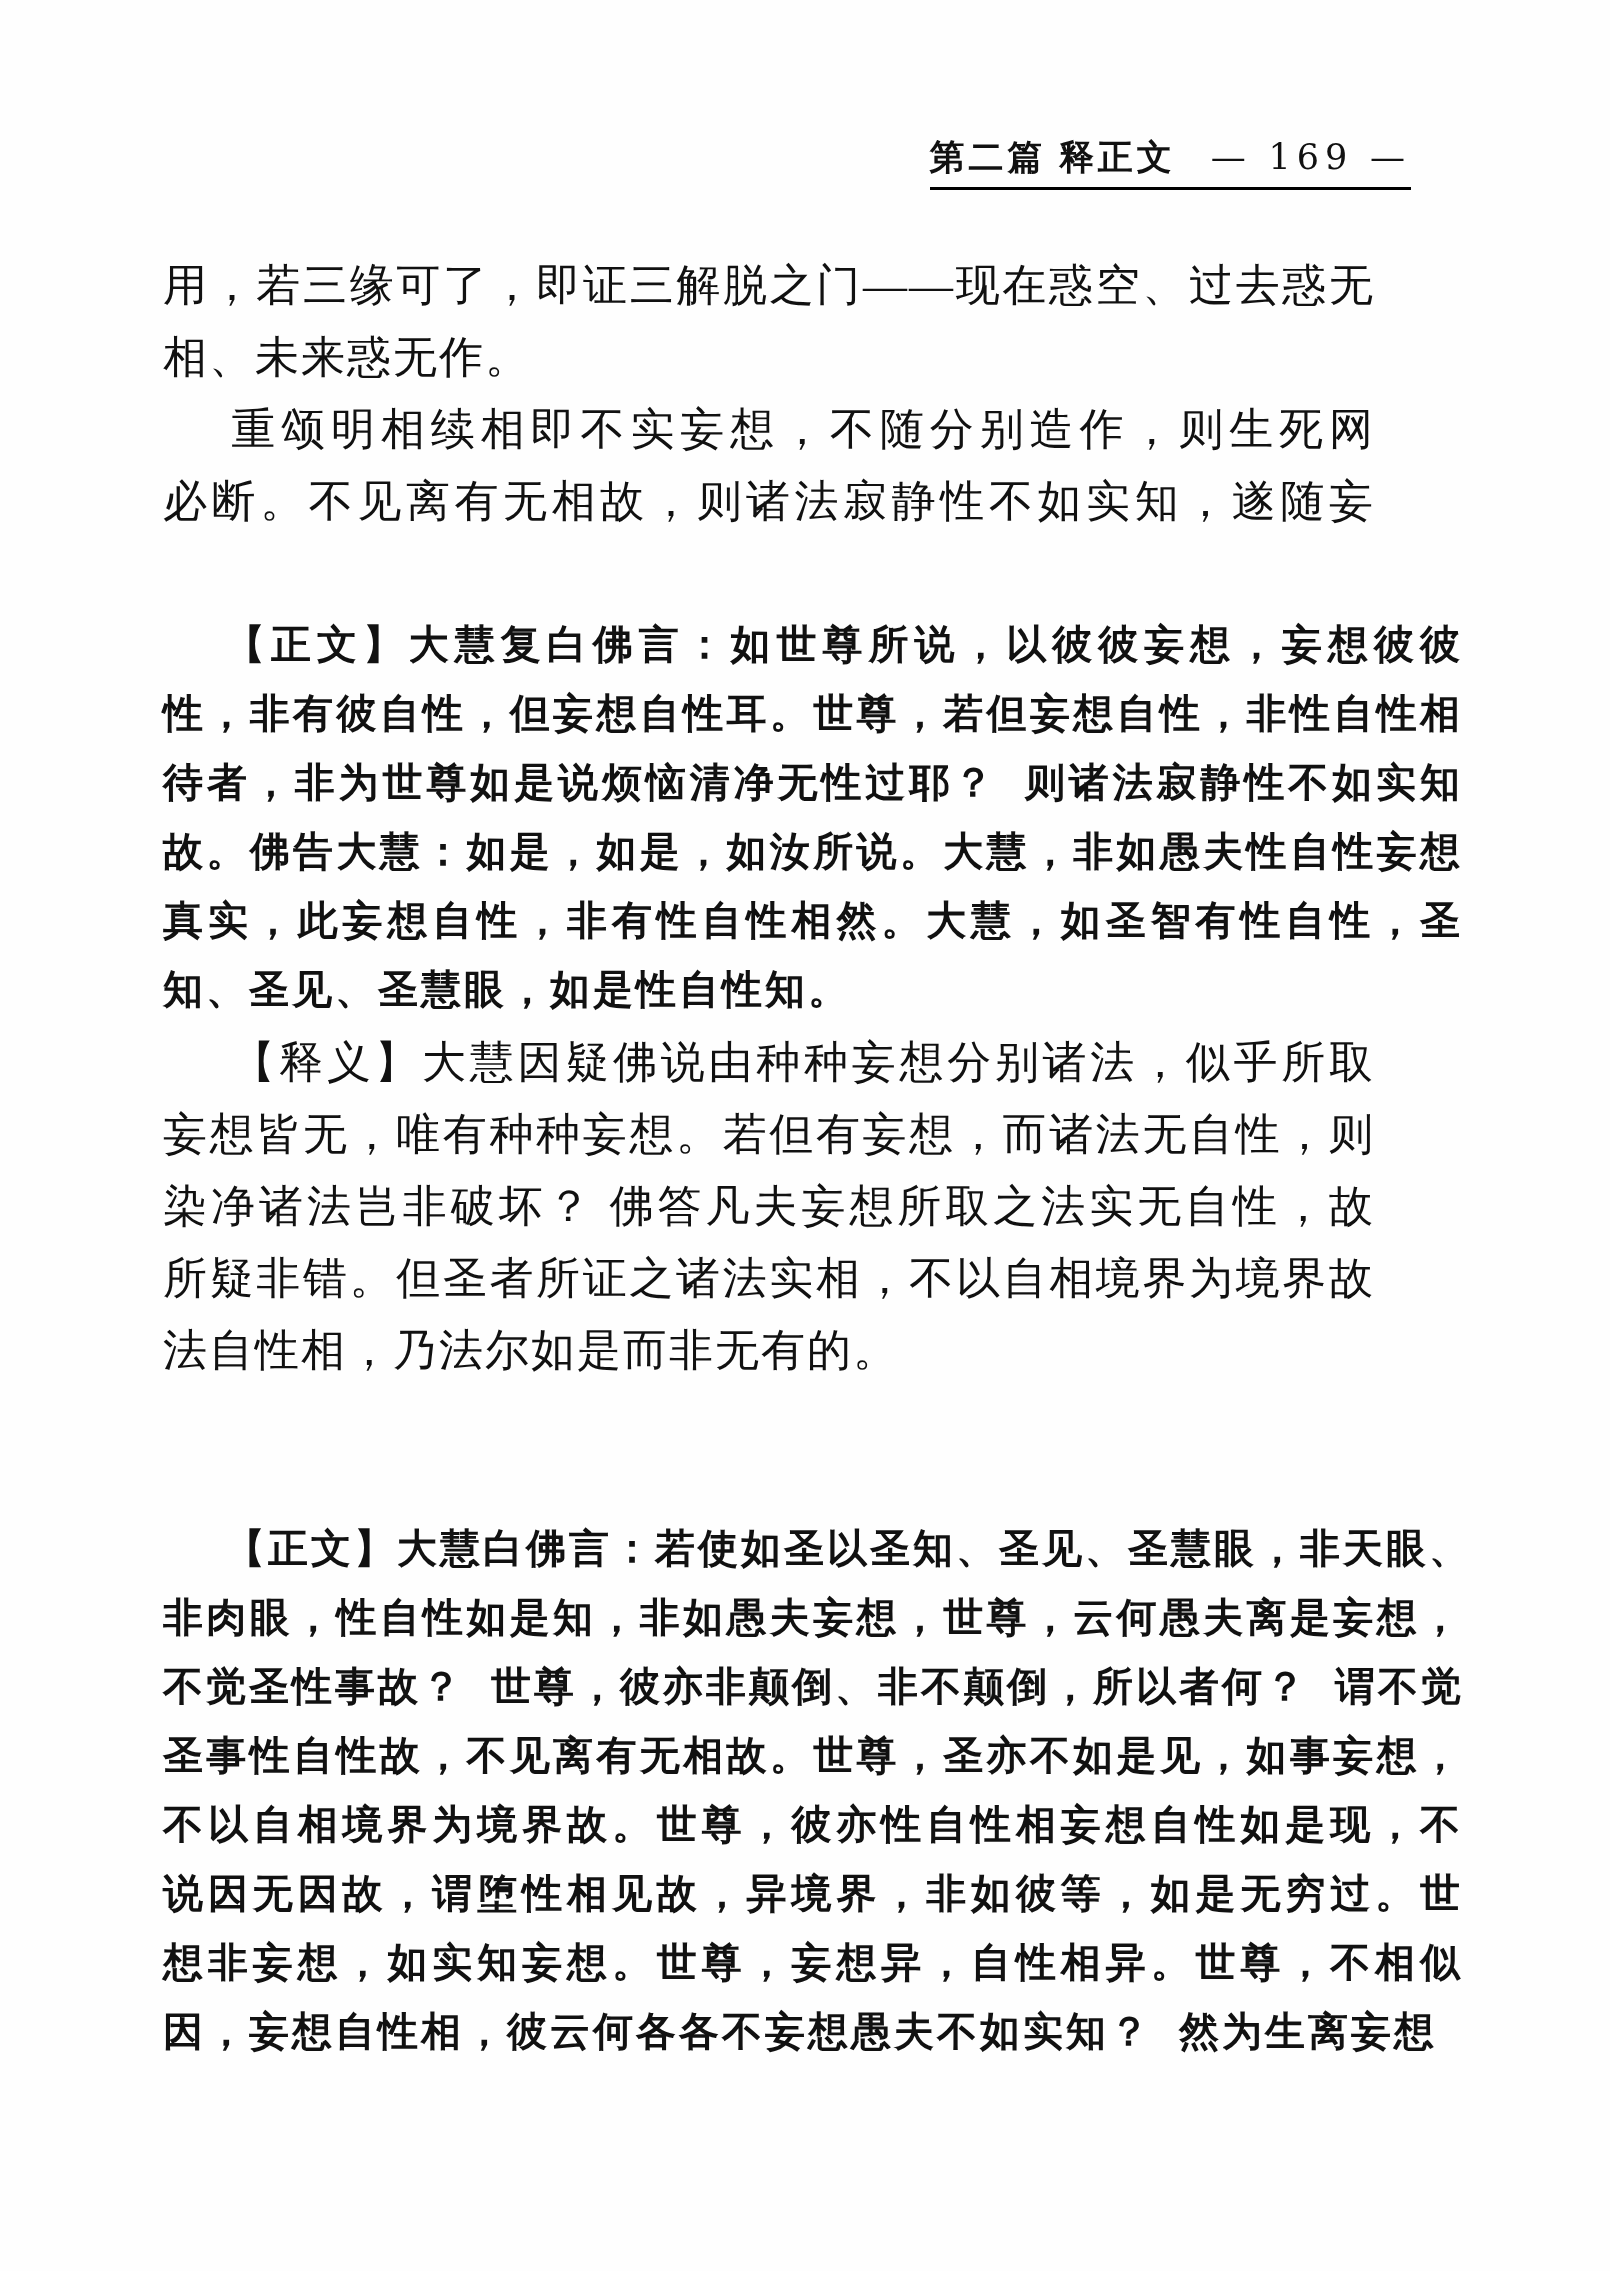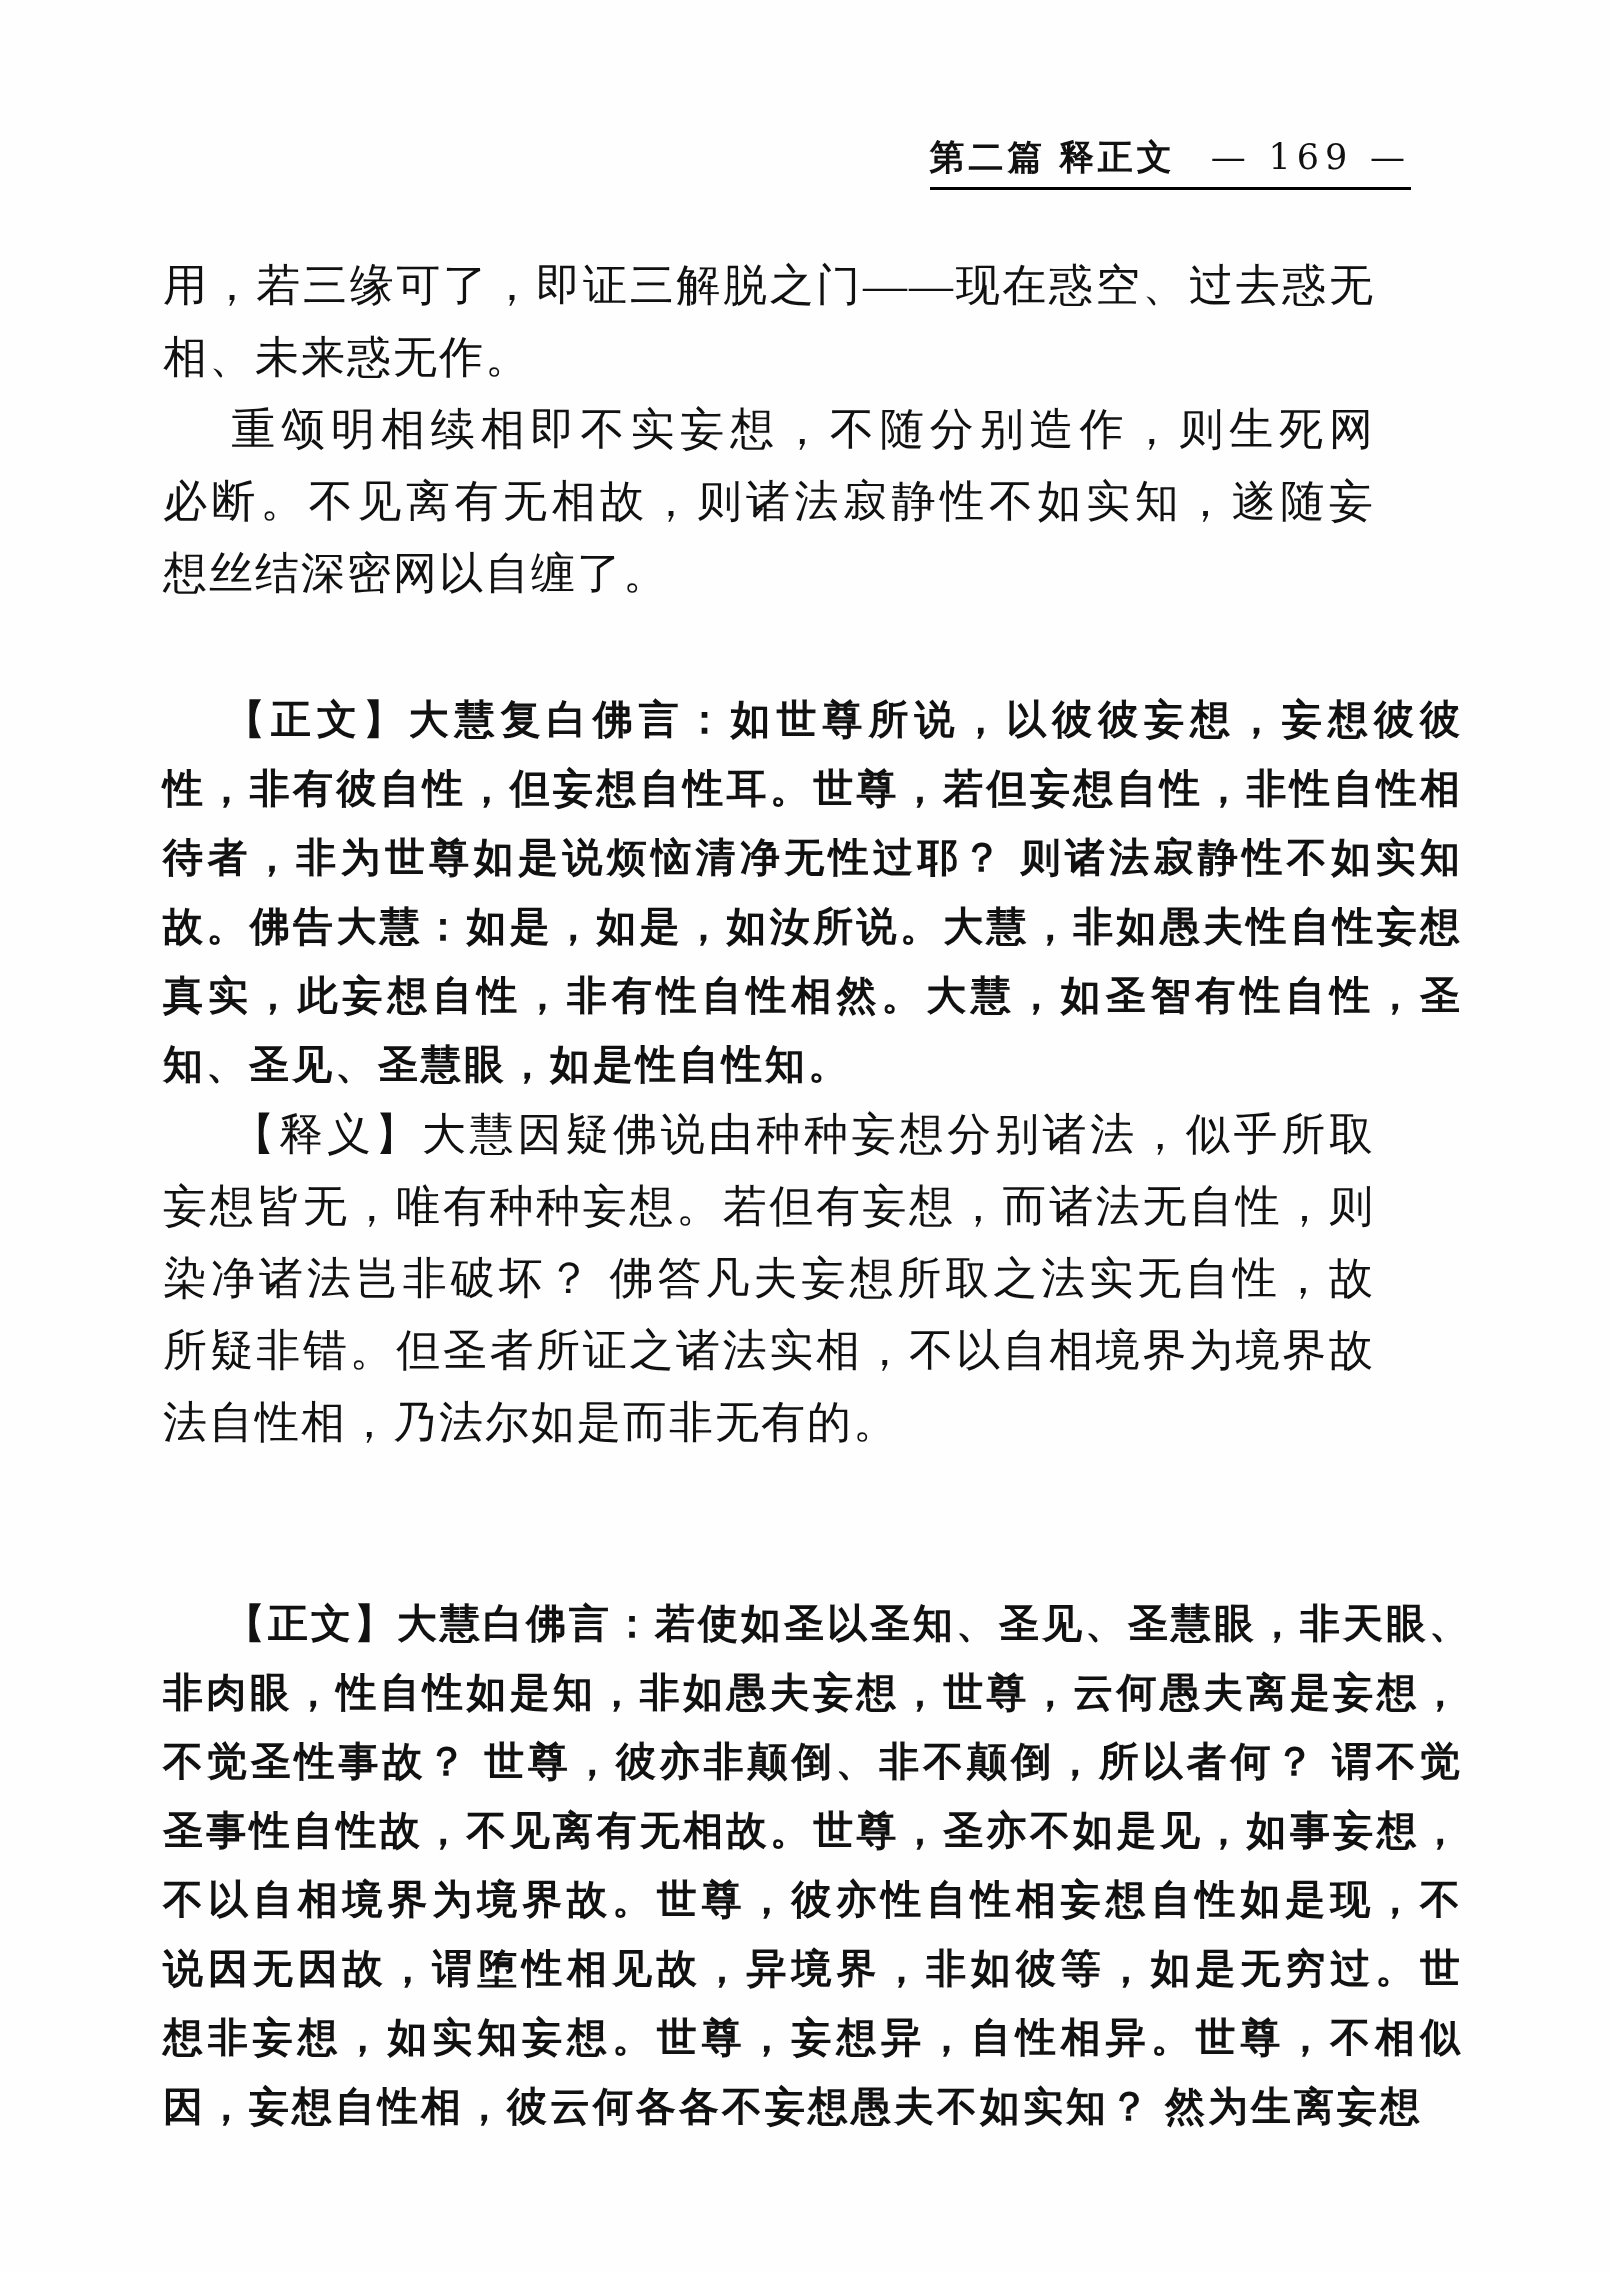--- a/index.html
+++ b/index.html
@@ -68,21 +68,21 @@
     font-family: "Liberation Serif", "DejaVu Serif", serif;
     font-size: 44px;
     line-height: 72px;
     letter-spacing: 2px;
     font-weight: normal;
   }
 
   
   .para.sutra { width: 1300px; }
   .para.sutra .line {
-    font-family: Liberation Serif, serif;
+    font-family: Liberation Mono, monospace;
     font-size: 40px;
     line-height: 69px;
     letter-spacing: 3px;
     font-weight: bold;
   }
 </style>
 </head>
 <body>
 
 <div class="page">
@@ -93,21 +93,20 @@
 
   <div class="page-body">
 
   <div class="para serif">
         <div class="line">用，若三缘可了，即证三解脱之门——现在惑空、过去惑无</div>
         <div class="line last">相、未来惑无作。</div>
       </div>
       <div class="para serif">
         <div class="line first-indent">重颂明相续相即不实妄想，不随分别造作，则生死网</div>
         <div class="line">必断。不见离有无相故，则诸法寂静性不如实知，遂随妄</div>
-        <div class="line last">想丝结深密网以自缠了。</div>
       </div>
       <div class="para sutra">
         <div class="line first-indent">【正文】大慧复白佛言：如世尊所说，以彼彼妄想，妄想彼彼</div>
         <div class="line">性，非有彼自性，但妄想自性耳。世尊，若但妄想自性，非性自性相</div>
         <div class="line">待者，非为世尊如是说烦恼清净无性过耶？ 则诸法寂静性不如实知</div>
         <div class="line">故。佛告大慧：如是，如是，如汝所说。大慧，非如愚夫性自性妄想</div>
         <div class="line">真实，此妄想自性，非有性自性相然。大慧，如圣智有性自性，圣</div>
         <div class="line last">知、圣见、圣慧眼，如是性自性知。</div>
       </div>
       <div class="para serif">

